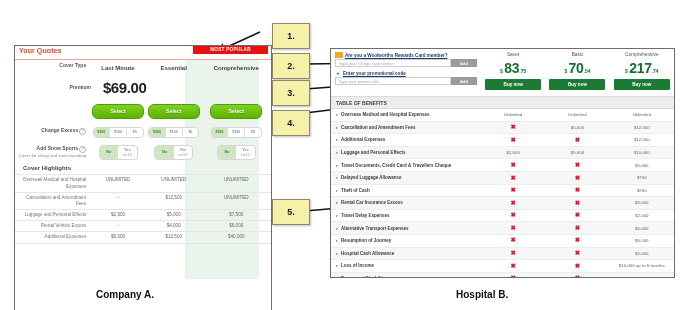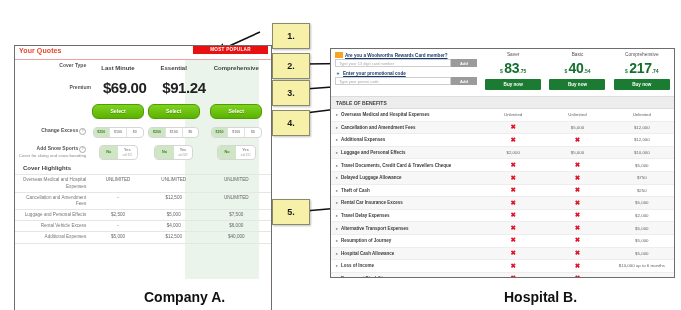--- a/index.html
+++ b/index.html
@@ -99,21 +99,21 @@
   .x-mark{color:#e0152b;font-size:6.5px;font-weight:bold;line-height:1;}
 
   
   .callout{position:absolute;background:#f7f0a8;border:1px solid #8a8a6a;
            box-shadow:1px 1px 2px rgba(0,0,0,.25);
            display:flex;align-items:center;justify-content:center;
            font-size:9px;font-weight:bold;color:#1a1a1a;}
   
   #lines{position:absolute;left:0;top:0;width:681px;height:310px;pointer-events:none;}
 
-  .cap{position:absolute;font-size:14px;font-weight:bold;color:#111;margin-left:48px;}
+  .cap{position:absolute;font-size:10px;font-weight:bold;color:#111;}
 </style>
 </head>
 <body>
 
 <svg id="lines">
   <defs>
     <marker id="ah" markerWidth="7" markerHeight="7" refX="6" refY="3.2" orient="auto">
       <path d="M0,0 L7,3.2 L0,6.4 Z" fill="#111"></path>
     </marker>
   </defs>
@@ -160,21 +160,20 @@
     <div class="a-grid" id="a-grid">
         <div class="a-row hdr">
           <div class="a-lab">Cover Type</div>
           <div class="a-cell">Last Minute</div>
           <div class="a-cell">Essential</div>
           <div class="a-cell wide">Comprehensive</div>
         </div>
         <div class="a-row prem">
           <div class="a-lab">Premium</div>
           <div class="a-cell">$69.00</div>
-          <div class="a-cell">$91.24</div>
         </div>
         <div class="a-row selrow">
           <div class="a-lab"></div>
           <div class="a-cell">
             <div class="sel-btn">Select</div>
           </div>
           <div class="a-cell">
             <div class="sel-btn">Select</div>
           </div>
           <div class="a-cell wide">
@@ -303,21 +302,21 @@
       </div>
     </div>
     <div class="b-cols" id="b-cols">
         <div class="b-col">
           <div class="cname">Saver</div>
           <div class="b-price">$ <span class="big">83</span><span class="cents">.75</span></div>
           <div class="buy">Buy now</div>
         </div>
         <div class="b-col">
           <div class="cname">Basic</div>
-          <div class="b-price">$ <span class="big">40</span><span class="cents">.54</span></div>
+          <div class="b-price">$ <span class="big">70</span><span class="cents">.54</span></div>
           <div class="buy">Buy now</div>
         </div>
         <div class="b-col">
           <div class="cname">Comprehensive</div>
           <div class="b-price">$ <span class="big">217</span><span class="cents">.74</span></div>
           <div class="buy">Buy now</div>
         </div>
       </div>
   </div>
   <div class="b-sec">TABLE OF BENEFITS</div>

